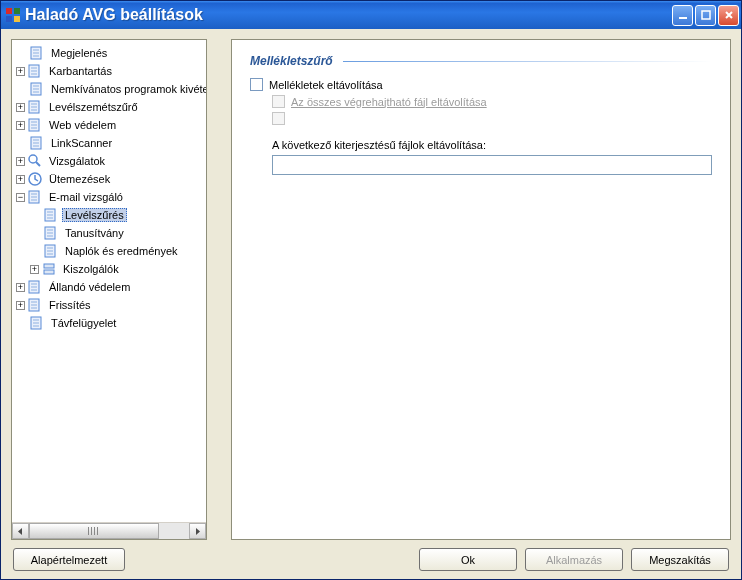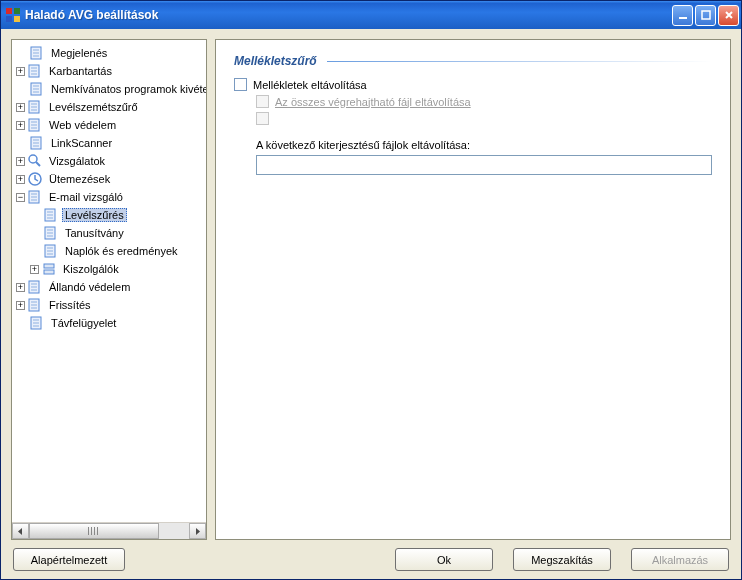--- a/index.html
+++ b/index.html
@@ -30,21 +30,21 @@
     color: #fff;
   }
   .titlebar .app-icon {
     width: 16px; height: 16px;
     margin-right: 4px;
     display: inline-block;
   }
   .titlebar .title {
     flex: 1;
     font-weight: bold;
-    font-size: 12px;
+    font-size: 16px;
     text-shadow: 1px 1px 1px rgba(0,0,0,0.3);
   }
   .win-controls { display: flex; gap: 2px; }
   .win-btn {
     width: 21px; height: 21px;
     border: 1px solid #fff;
     border-radius: 3px;
     background: linear-gradient(to bottom, #7aaef4, #3b78d8);
     display: flex; align-items: center; justify-content: center;
     cursor: default;
@@ -55,21 +55,21 @@
   .client {
     flex: 1;
     padding: 10px 10px 8px 10px;
     display: flex;
     flex-direction: column;
     gap: 8px;
   }
   .panels {
     flex: 1;
     display: flex;
-    gap: 8px;
+    gap: 24px;
   }
   .panel {
     border: 1px solid #8e8e7a;
     background: #fff;
     position: relative;
   }
   .tree-panel {
     width: 196px;
     display: flex;
     flex-direction: column;
@@ -193,21 +193,21 @@
     border: 1px solid #7f9db9;
     background: #fff;
     padding: 2px 4px;
     font-family: inherit;
     font-size: 11px;
   }
 
   .button-row {
     display: flex;
     align-items: center;
-    gap: 20px;
+    gap: 8px;
     padding: 0 2px;
   }
   .button-row .spacer { flex: 1; }
   .btn {
     min-width: 98px;
     height: 23px;
     border: 1px solid #707070;
     background: linear-gradient(to bottom, #ffffff, #eceadb);
     border-radius: 3px;
     font-family: inherit;
@@ -487,17 +487,17 @@
         <div class="ext-label">A következő kiterjesztésű fájlok eltávolítása:</div>
         <input class="ext-input" type="text" value="" style="">
       </div>
 
     </div>
 
     <div class="button-row">
       <button class="btn wide">Alapértelmezett</button>
       <span class="spacer"></span>
       <button class="btn">Ok</button>
+      <button class="btn" disabled="">Alkalmazás</button>
       <button class="btn">Megszakítás</button>
-      <button class="btn" disabled="">Alkalmazás</button>
     </div>
   </div>
 </div>
 
 </body></html>

